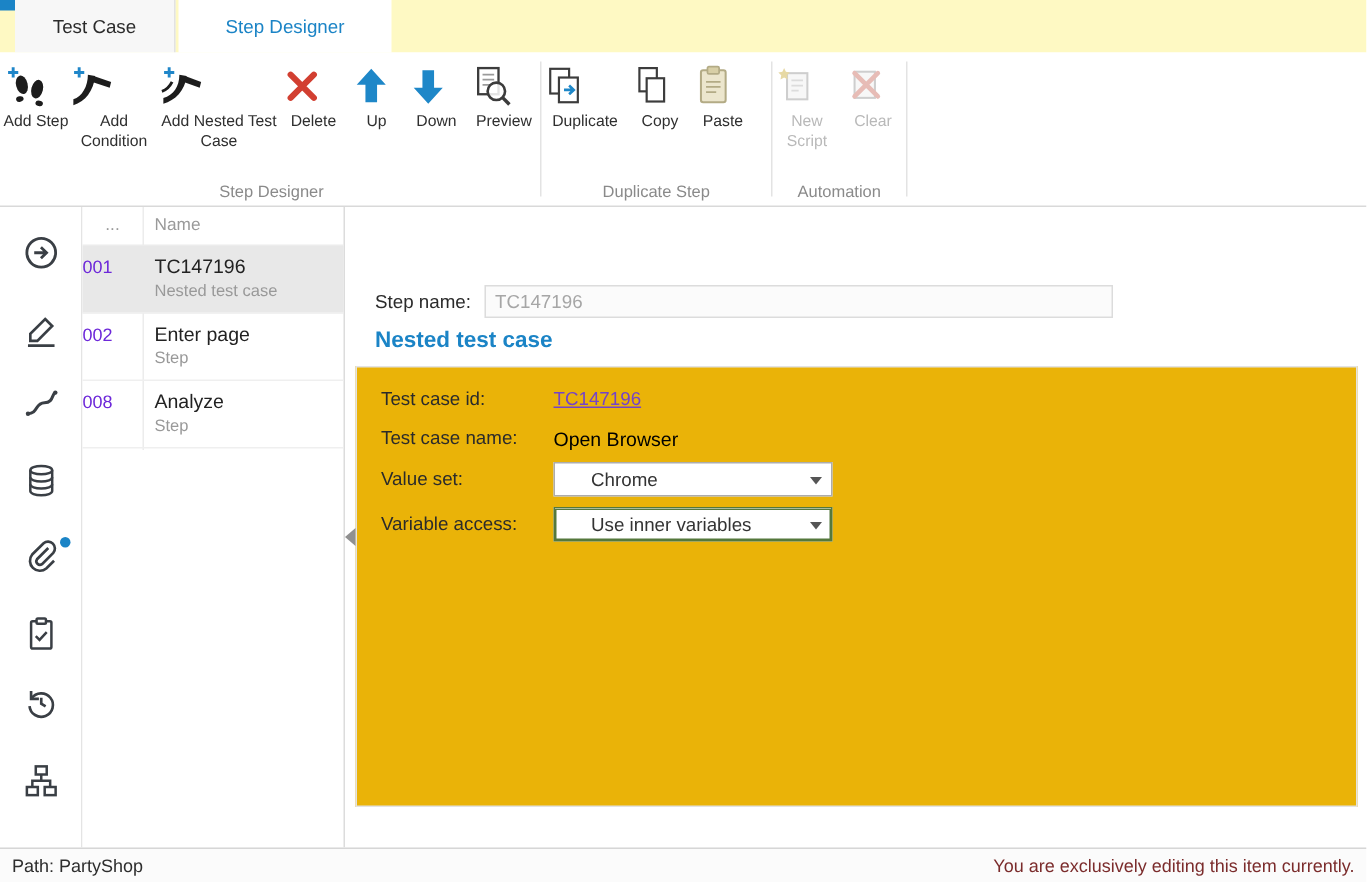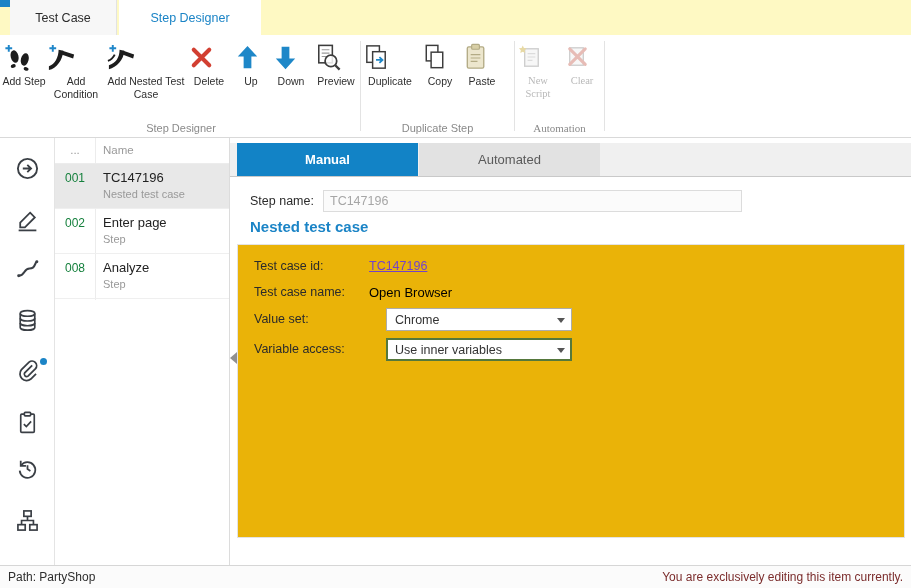--- a/index.html
+++ b/index.html
@@ -14,21 +14,21 @@
          font-size:12.5px; cursor:default; }
   .tab.testcase { left:10px; width:107px; background:#f7f7f7; color:#2b2b2b; border-right:1px solid #e2e2e2; }
   .tab.stepdesigner { left:119px; width:142px; background:#ffffff; color:#1b84c6; }
 
   
   .ribbon { position:absolute; left:0; top:35px; width:911px; height:103px; background:#fff;
             border-bottom:1px solid #d9d9d9; }
   .rgroup { position:absolute; top:0; height:100%; }
   .g1 { left:2px; width:358px; }
   .g2 { left:361px; width:153px; }
-  .g3 { left:515px; width:89px;font-family:Liberation Serif, serif; }
+  .g3 { left:515px; width:89px; }
   .glabel { position:absolute; bottom:3px; left:0; right:0; text-align:center; color:#8a8a8a; font-size:11px; }
   .rbtns { display:flex; align-items:flex-start; padding-top:7px; }
   .rbtn { display:flex; flex-direction:column; text-align:center;
           font-size:10.5px; color:#2f2f2f; line-height:1.22; cursor:default; }
   .rbtn svg { width:31px; height:31px; margin-bottom:2px; }
   .rbtn.disabled { color:#b9b9b9; }
   .w44{width:44px}.w60{width:60px}.w80{width:80px}.w46{width:46px}.w38{width:38px}.w42{width:42px}.w48{width:48px}.w58{width:58px}
   .vsep { position:absolute; top:6px; bottom:6px; width:1px; background:#e3e3e3; }
   .vs1{left:360px}.vs2{left:514px}.vs3{left:604px}
 
@@ -42,21 +42,21 @@
 
   
   .steps { position:absolute; left:55px; top:138px; width:175px; height:427px; background:#fff;
            border-right:1px solid #dcdcdc; }
   .shdr { position:relative; height:26px; border-bottom:1px solid #ececec; color:#9a9a9a; font-size:11.5px; }
   .shdr .c1 { position:absolute; left:0; top:6px; width:40px; text-align:center; }
   .shdr .c2 { position:absolute; left:48px; top:6px; }
   .colsep { position:absolute; left:40px; top:0; height:162px; width:1px; background:#ececec; }
   .srow { position:relative; height:45px; border-bottom:1px solid #efefef; cursor:default; }
   .srow.sel { background:#e8e8e8; }
-  .srow .num { position:absolute; left:0; top:7px; width:40px; text-align:center; font-size:12px; color:#15803d; }
+  .srow .num { position:absolute; left:0; top:7px; width:40px; text-align:left; font-size:12px; color:#6d28d9; }
   .srow .nm  { position:absolute; left:48px; top:6px; font-size:13px; color:#222; }
   .srow .tp  { position:absolute; left:48px; top:24px; font-size:11px; color:#999; }
 
   
   .detail { position:absolute; left:230px; top:138px; width:681px; height:427px; background:#fff; }
   .dtabs { position:absolute; left:0; top:5px; width:681px; height:34px; background:#f0f0f0;
            border-bottom:1px solid #c9c9c9; }
   .dtab { position:absolute; top:0; height:33px; display:flex; align-items:center; justify-content:center;
           font-size:13px; cursor:default; }
   .dtab.manual { left:7px; width:181px; background:#1283c6; color:#fff; font-weight:bold; }
@@ -68,22 +68,22 @@
                     font-family:"Liberation Sans","DejaVu Sans",sans-serif; }
   .dheading { position:absolute; left:20px; top:80px; font-size:15px; font-weight:600; color:#1b84c6; }
 
   .fieldbox { position:absolute; left:7px; top:106px; width:668px; height:294px; border:1px solid #e3e3e3; background:#eab308; }
   .frow { position:absolute; left:0; width:100%; height:24px; }
   .flabel { position:absolute; left:16px; top:0; height:23px; line-height:23px; font-size:12.5px; color:#2b2b2b; }
   .fvalue { position:absolute; left:131px; top:0; height:23px; line-height:23px; font-size:12.5px; }
   .r1{top:10px}.r2{top:36px}.r3{top:63px}.r4{top:93px}
   .link { color:#7443c9; text-decoration:underline; cursor:pointer; }
   .bold { font-weight:normal; color:#000; font-size:13px; }
-  .dd { position:absolute; left:148px; top:0; width:186px; height:23px; background:#fff; border:1px solid #acacac;
-        display:flex; align-items:center; padding-left:8px; font-size:12.5px; color:#333; cursor:default; }
+  .dd { position:absolute; left:131px; top:0; width:186px; height:23px; background:#fff; border:1px solid #acacac;
+        display:flex; align-items:center; padding-left:24px; font-size:12.5px; color:#333; cursor:default; }
   .dd .caret { position:absolute; right:6px; top:9px; width:0; height:0;
                border-left:4px solid transparent; border-right:4px solid transparent; border-top:5px solid #555; }
   .dd.focused { border:1px solid #55783c; box-shadow:inset 0 0 0 1px #55783c; }
 
   .collapse-handle { position:absolute; left:230px; top:352px; width:0; height:0;
                      border-top:6px solid transparent; border-bottom:6px solid transparent;
                      border-right:7px solid #909090; cursor:pointer; }
 
   
   .status { position:absolute; left:0; top:565px; width:911px; height:23px; background:#fbfbfb;
@@ -294,24 +294,20 @@
     <span class="tp">Step</span>
   </div>
   <div class="srow">
     <span class="num">008</span>
     <span class="nm">Analyze</span>
     <span class="tp">Step</span>
   </div>
 </div>
 
 <div class="detail">
-  <div class="dtabs">
-    <div class="dtab manual">Manual</div>
-    <div class="dtab automated">Automated</div>
-  </div>
 
   <span class="stepname-label">Step name:</span>
   <input class="stepname-input" type="text" readonly="" value="TC147196" style="">
 
   <div class="dheading">Nested test case</div>
 
   <div class="fieldbox">
     <div class="frow r1">
       <span class="flabel">Test case id:</span>
       <span class="fvalue link">TC147196</span>

